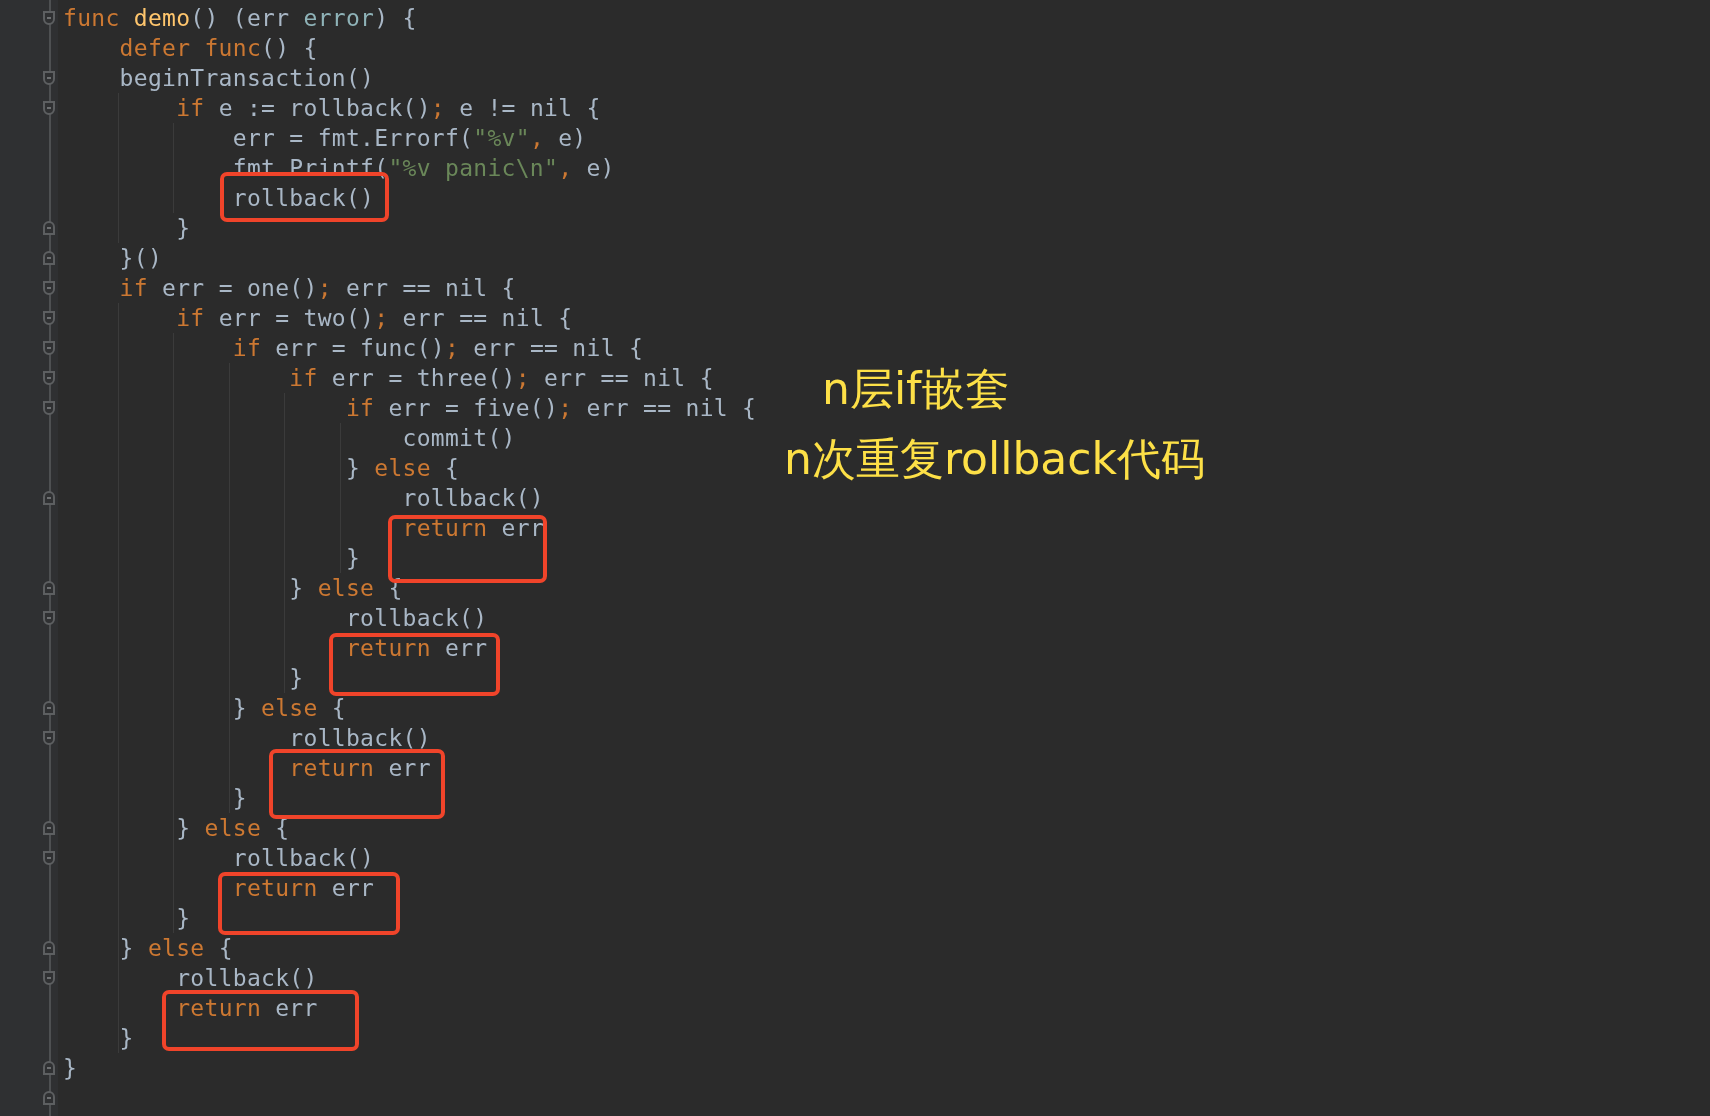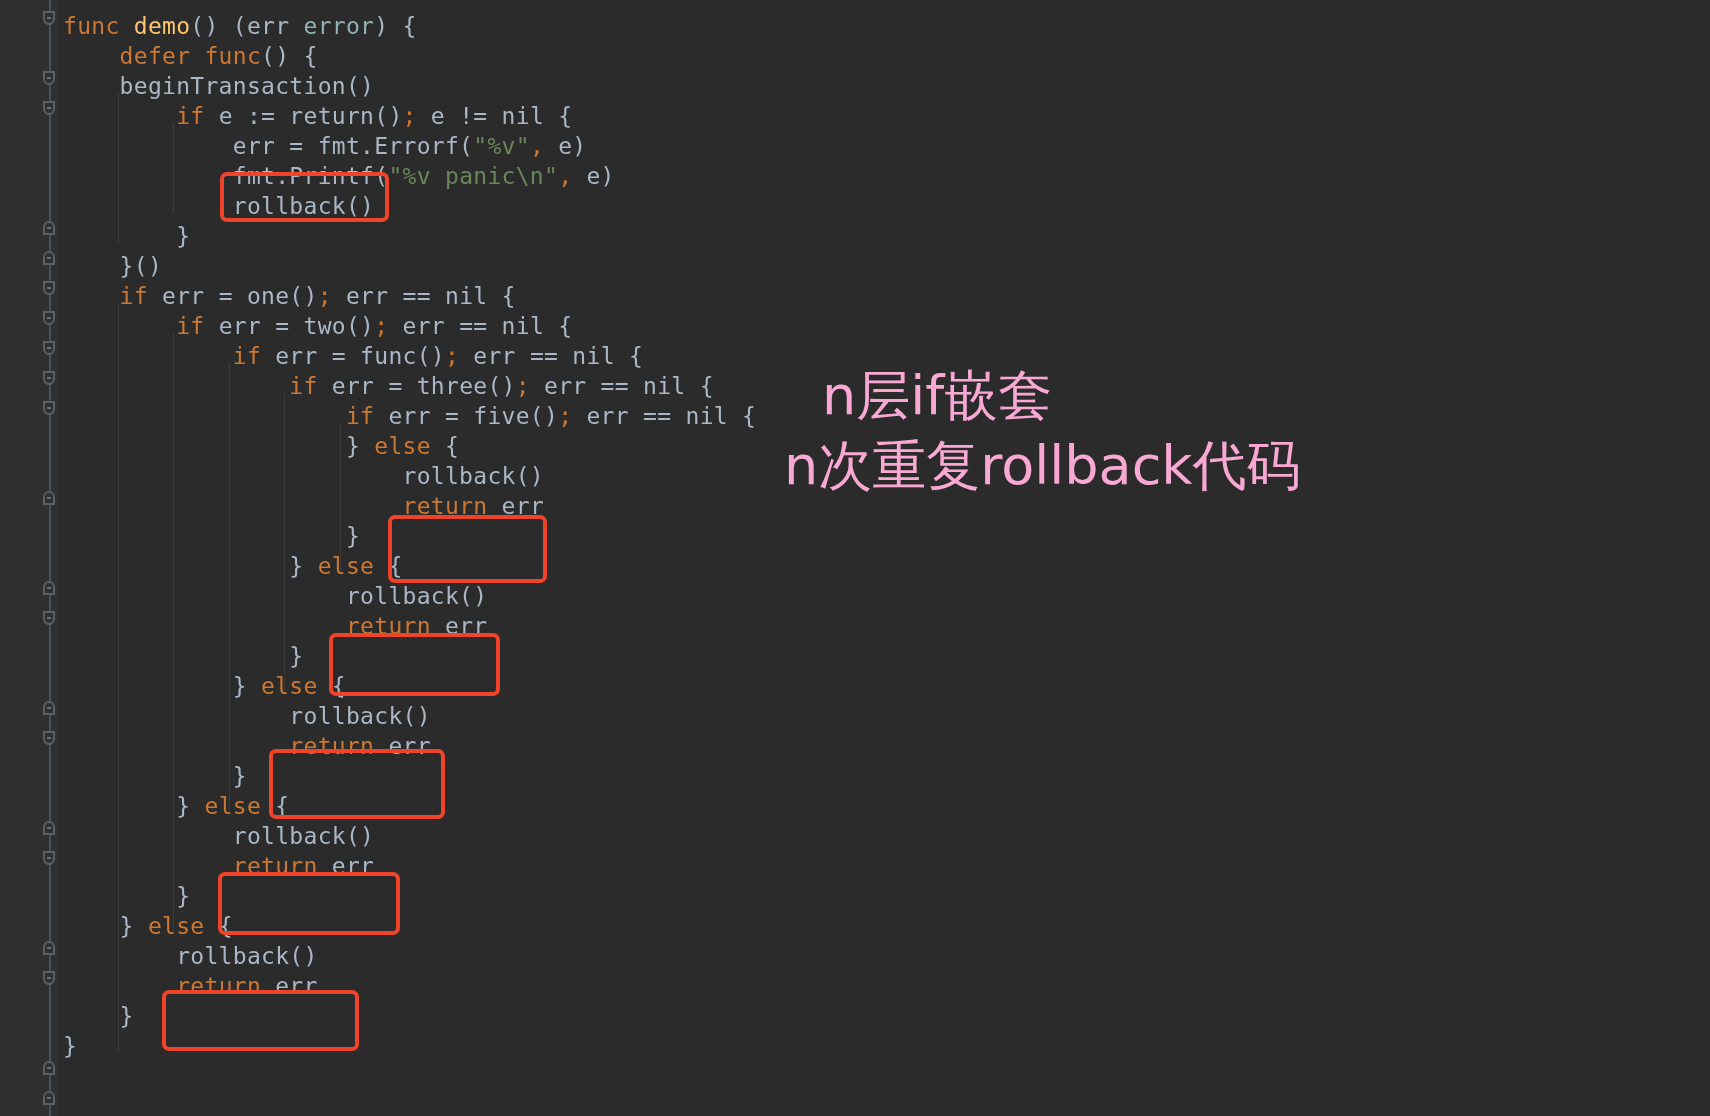--- a/index.html
+++ b/index.html
@@ -18,39 +18,39 @@
   .fold {
     position:absolute; left:43px; width:12px; height:14px;
     background:#2f3032; border:2px solid #5d5f61; box-sizing:border-box;
   }
   .fold::after {
     content:""; position:absolute; left:2px; top:4px; width:4px; height:2px; background:#6d6f71;
   }
   .fold.open { border-radius:0 0 6px 6px; }
   .fold.close { border-radius:6px 6px 0 0; }
   .code {
-    position:absolute; left:63px; top:3px;margin-top:8px;
+    position:absolute; left:63px; top:3px;
   }
   .line {
     height:30px; line-height:30px; font-size:23px; white-space:pre; color:#a9b7c6;
     letter-spacing:0.3px;
   }
   .kw { color:#cc7832; }
   .fn { color:#ffc66d; }
   .ty { color:#8fb3b8; }
   .str { color:#6a8759; }
   .guide {
     position:absolute; width:1px; background:#3b3b3b;
   }
   .hl-box {
     position:absolute; border:4px solid #f0442a; border-radius:7px; box-sizing:border-box;
   }
   .note {
-    position:absolute; color:#f9a8d4; font-family:"DejaVu Sans", "Liberation Sans", sans-serif;
-    font-size:54px; white-space:nowrap;
+    position:absolute; color:#fde047; font-family:"DejaVu Sans", "Liberation Sans", sans-serif;
+    font-size:44px; white-space:nowrap;
   }
 </style>
 </head>
 <body>
 
 <div class="gutter"></div>
 <div class="gutter-line"></div>
 <div id="folds">
     <div class="fold open" style="top: 11px;"></div>
     <div class="fold open" style="top: 71px;"></div>
@@ -87,31 +87,32 @@
     <div class="guide" style="left: 284.4px; top: 633px; height: 60px;"></div>
     <div class="guide" style="left: 228.8px; top: 753px; height: 60px;"></div>
     <div class="guide" style="left: 173.2px; top: 873px; height: 60px;"></div>
     <div class="guide" style="left: 117.6px; top: 993px; height: 60px;"></div>
   </div>
 
 <div class="code" id="code">
     <div class="line"><span class="kw">func</span><span> </span><span class="fn">demo</span><span>() (err </span><span class="ty">error</span><span>) {</span></div>
     <div class="line"><span>    </span><span class="kw">defer func</span><span>() {</span></div>
     <div class="line"><span>    beginTransaction()</span></div>
-    <div class="line"><span>        </span><span class="kw">if</span><span> e := return()</span><span class="kw">;</span><span> e != nil {</span></div>
+    <div class="line"><span>        </span><span class="kw">if</span><span> e := rollback()</span><span class="kw">;</span><span> e != nil {</span></div>
     <div class="line"><span>            err = fmt.Errorf(</span><span class="str">"%v"</span><span class="kw">,</span><span> e)</span></div>
     <div class="line"><span>            fmt.Printf(</span><span class="str">"%v panic\n"</span><span class="kw">,</span><span> e)</span></div>
     <div class="line"><span>            rollback()</span></div>
     <div class="line"><span>        }</span></div>
     <div class="line"><span>    }()</span></div>
     <div class="line"><span>    </span><span class="kw">if</span><span> err = one()</span><span class="kw">;</span><span> err == nil {</span></div>
     <div class="line"><span>        </span><span class="kw">if</span><span> err = two()</span><span class="kw">;</span><span> err == nil {</span></div>
     <div class="line"><span>            </span><span class="kw">if</span><span> err = func()</span><span class="kw">;</span><span> err == nil {</span></div>
     <div class="line"><span>                </span><span class="kw">if</span><span> err = three()</span><span class="kw">;</span><span> err == nil {</span></div>
     <div class="line"><span>                    </span><span class="kw">if</span><span> err = five()</span><span class="kw">;</span><span> err == nil {</span></div>
+    <div class="line"><span>                        commit()</span></div>
     <div class="line"><span>                    } </span><span class="kw">else</span><span> {</span></div>
     <div class="line"><span>                        rollback()</span></div>
     <div class="line"><span>                        </span><span class="kw">return</span><span> err</span></div>
     <div class="line"><span>                    }</span></div>
     <div class="line"><span>                } </span><span class="kw">else</span><span> {</span></div>
     <div class="line"><span>                    rollback()</span></div>
     <div class="line"><span>                    </span><span class="kw">return</span><span> err</span></div>
     <div class="line"><span>                }</span></div>
     <div class="line"><span>            } </span><span class="kw">else</span><span> {</span></div>
     <div class="line"><span>                rollback()</span></div>

